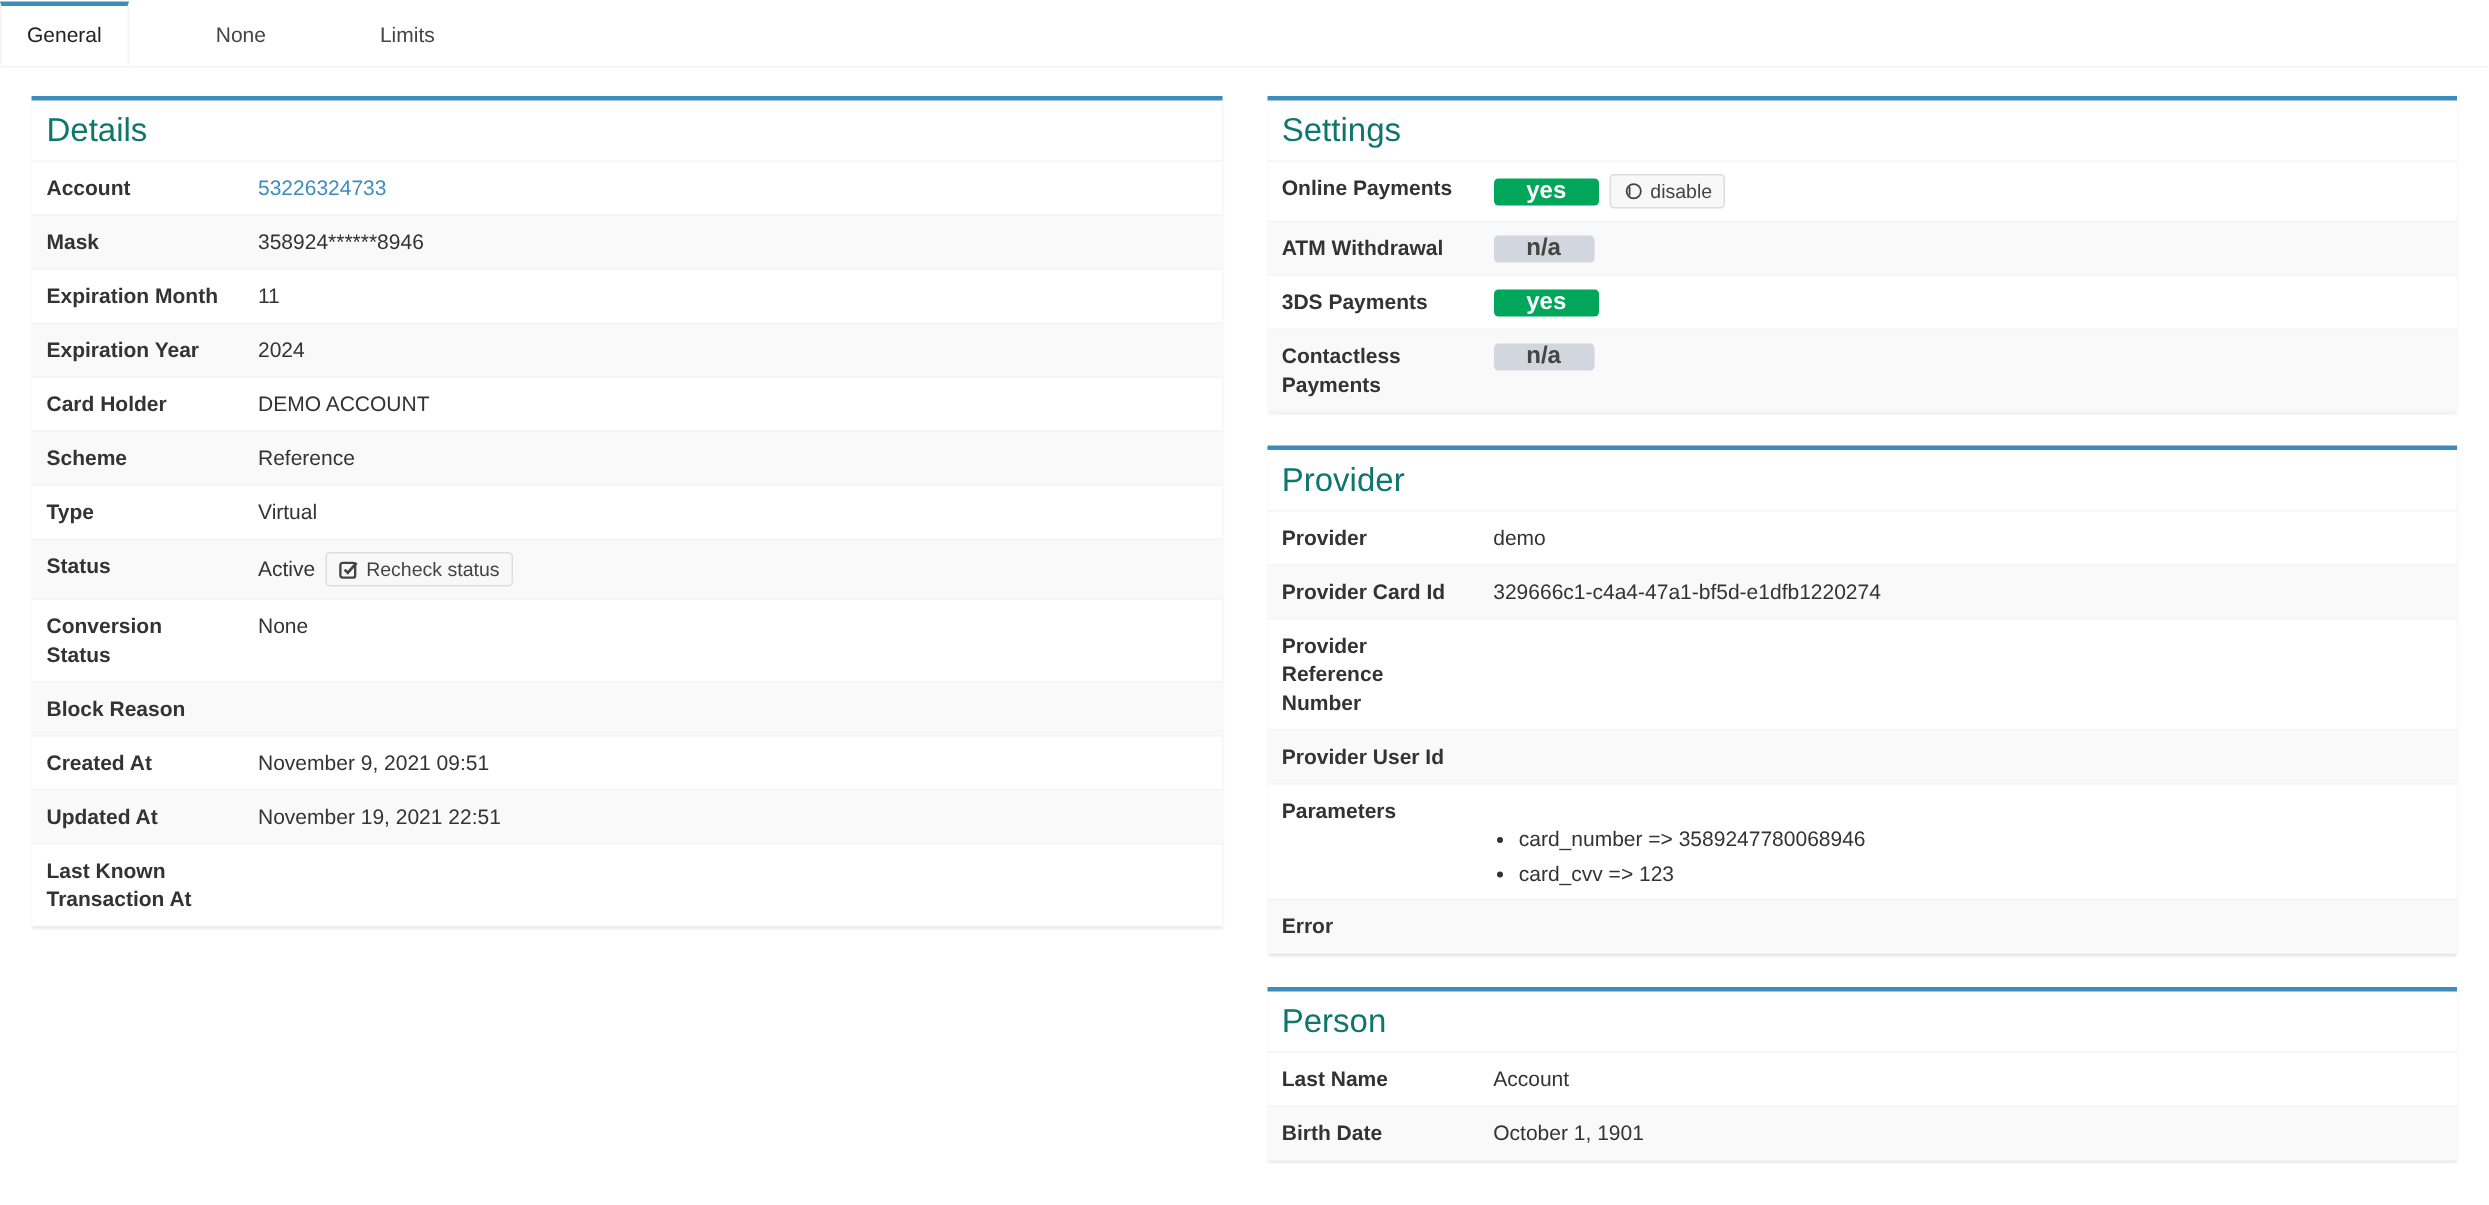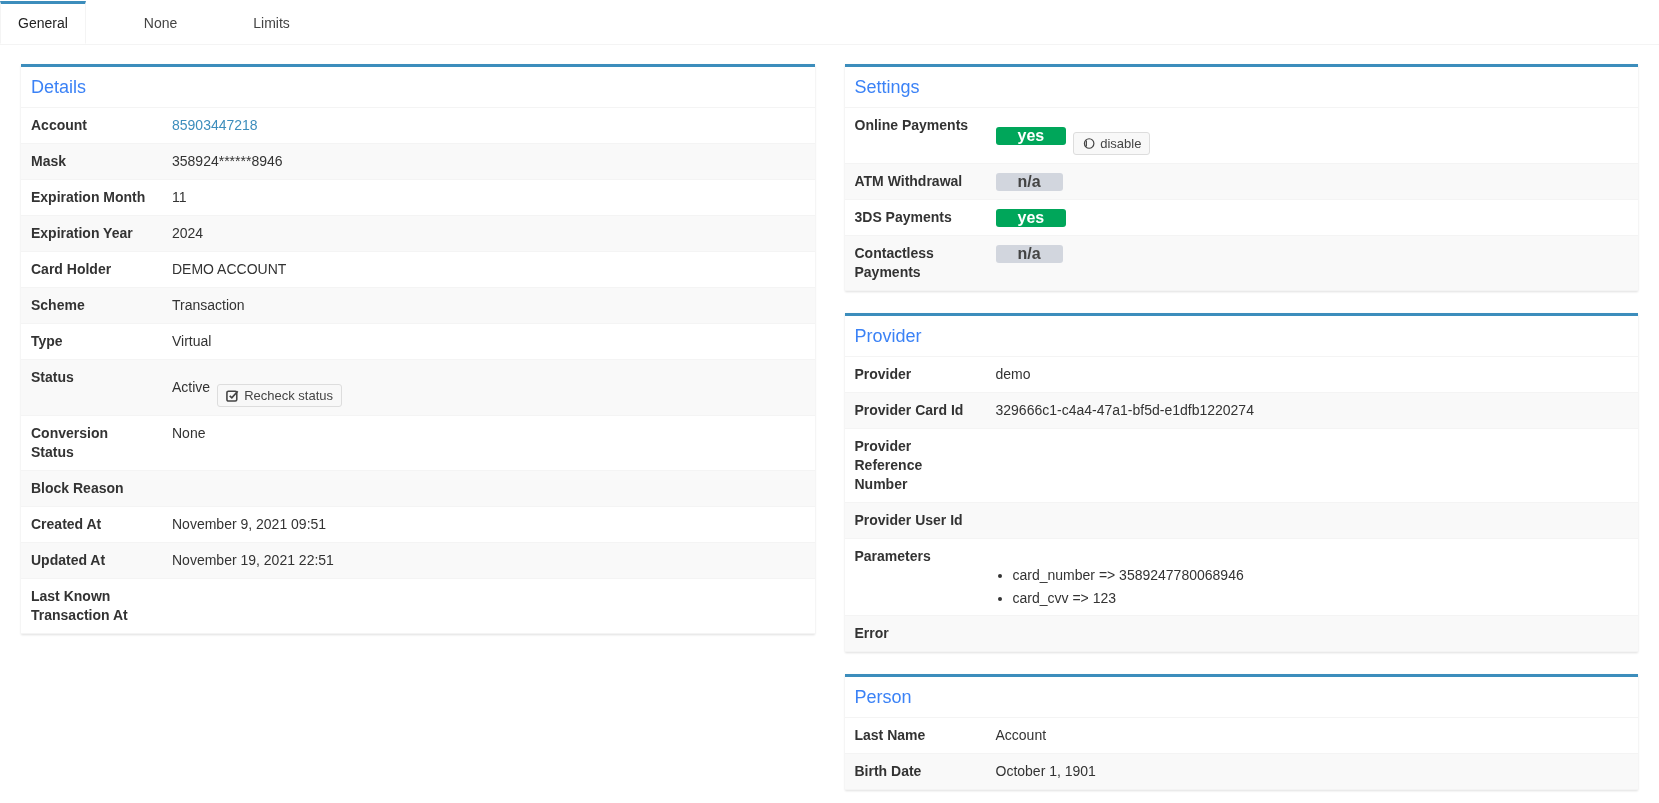--- a/index.html
+++ b/index.html
@@ -32,21 +32,21 @@
   .content{display:flex;gap:30px;padding:19px 21px 0;}
   .col{flex:1;min-width:0;display:flex;flex-direction:column;}
   
   .box{
     background:#fff;border-top:3px solid var(--accent);
     box-shadow:0 1px 2px rgba(0,0,0,.12);
     border-bottom:1px solid var(--row-border);
     margin-bottom:22px;
   }
   .box-header{
-    padding:9px 10px;font-size:18px;color:#3b82f6;line-height:22px;
+    padding:9px 10px;font-size:22px;color:#0f766e;line-height:22px;
   }
   table.detail-table{width:100%;border-collapse:collapse;}
   table.detail-table tr:nth-child(even){background:var(--stripe);}
   table.detail-table th,table.detail-table td{
     border-top:1px solid var(--row-border);
     padding:8px 10px;text-align:left;vertical-align:top;
     font-size:14px;line-height:19px;
   }
   table.detail-table th{font-weight:bold;width:141px;color:#333;}
   
@@ -56,21 +56,20 @@
     display:inline-block;padding:3px 22px;font-size:16px;font-weight:bold;
     border-radius:3px;line-height:12px;
   }
   .label-green{background:var(--green);color:#fff;}
   .label-gray{background:var(--badge-gray);color:#444;}
   button.btn{
     display:inline-flex;align-items:center;gap:5px;
     padding:3px 8px;font-size:13px;line-height:15px;color:#444;
     background:#f8f8f8;border:1px solid #ddd;border-radius:3px;cursor:pointer;
     font-family:inherit;
-    margin-top:16px;
   }
   .icn{display:inline-flex;width:13px;height:13px;color:#444;}
   .icn svg{width:13px;height:13px;overflow:visible;}
   ul.param-list{margin:0;padding:0 0 0 17px;}
   ul.param-list li{margin:0 0 5px;line-height:18px;}
   ul.param-list li:last-child{margin-bottom:0;}
 </style>
 </head>
 <body>
 
@@ -83,21 +82,21 @@
 <div class="content">
   <div class="col">
     <section class="box">
       <div class="box-header">Details</div>
       <table class="detail-table">
         <tbody>
             <tr>
               <th>Account</th>
               <td>
                 <div class="cell">
-                  <a class="lnk" href="#">85903447218</a>
+                  <a class="lnk" href="#">53226324733</a>
                 </div>
               </td>
             </tr>
             <tr>
               <th>Mask</th>
               <td>
                 <div class="cell">
                   <span>358924******8946</span>
                 </div>
               </td>
@@ -123,21 +122,21 @@
               <td>
                 <div class="cell">
                   <span>DEMO ACCOUNT</span>
                 </div>
               </td>
             </tr>
             <tr>
               <th>Scheme</th>
               <td>
                 <div class="cell">
-                  <span>Transaction</span>
+                  <span>Reference</span>
                 </div>
               </td>
             </tr>
             <tr>
               <th>Type</th>
               <td>
                 <div class="cell">
                   <span>Virtual</span>
                 </div>
               </td>

